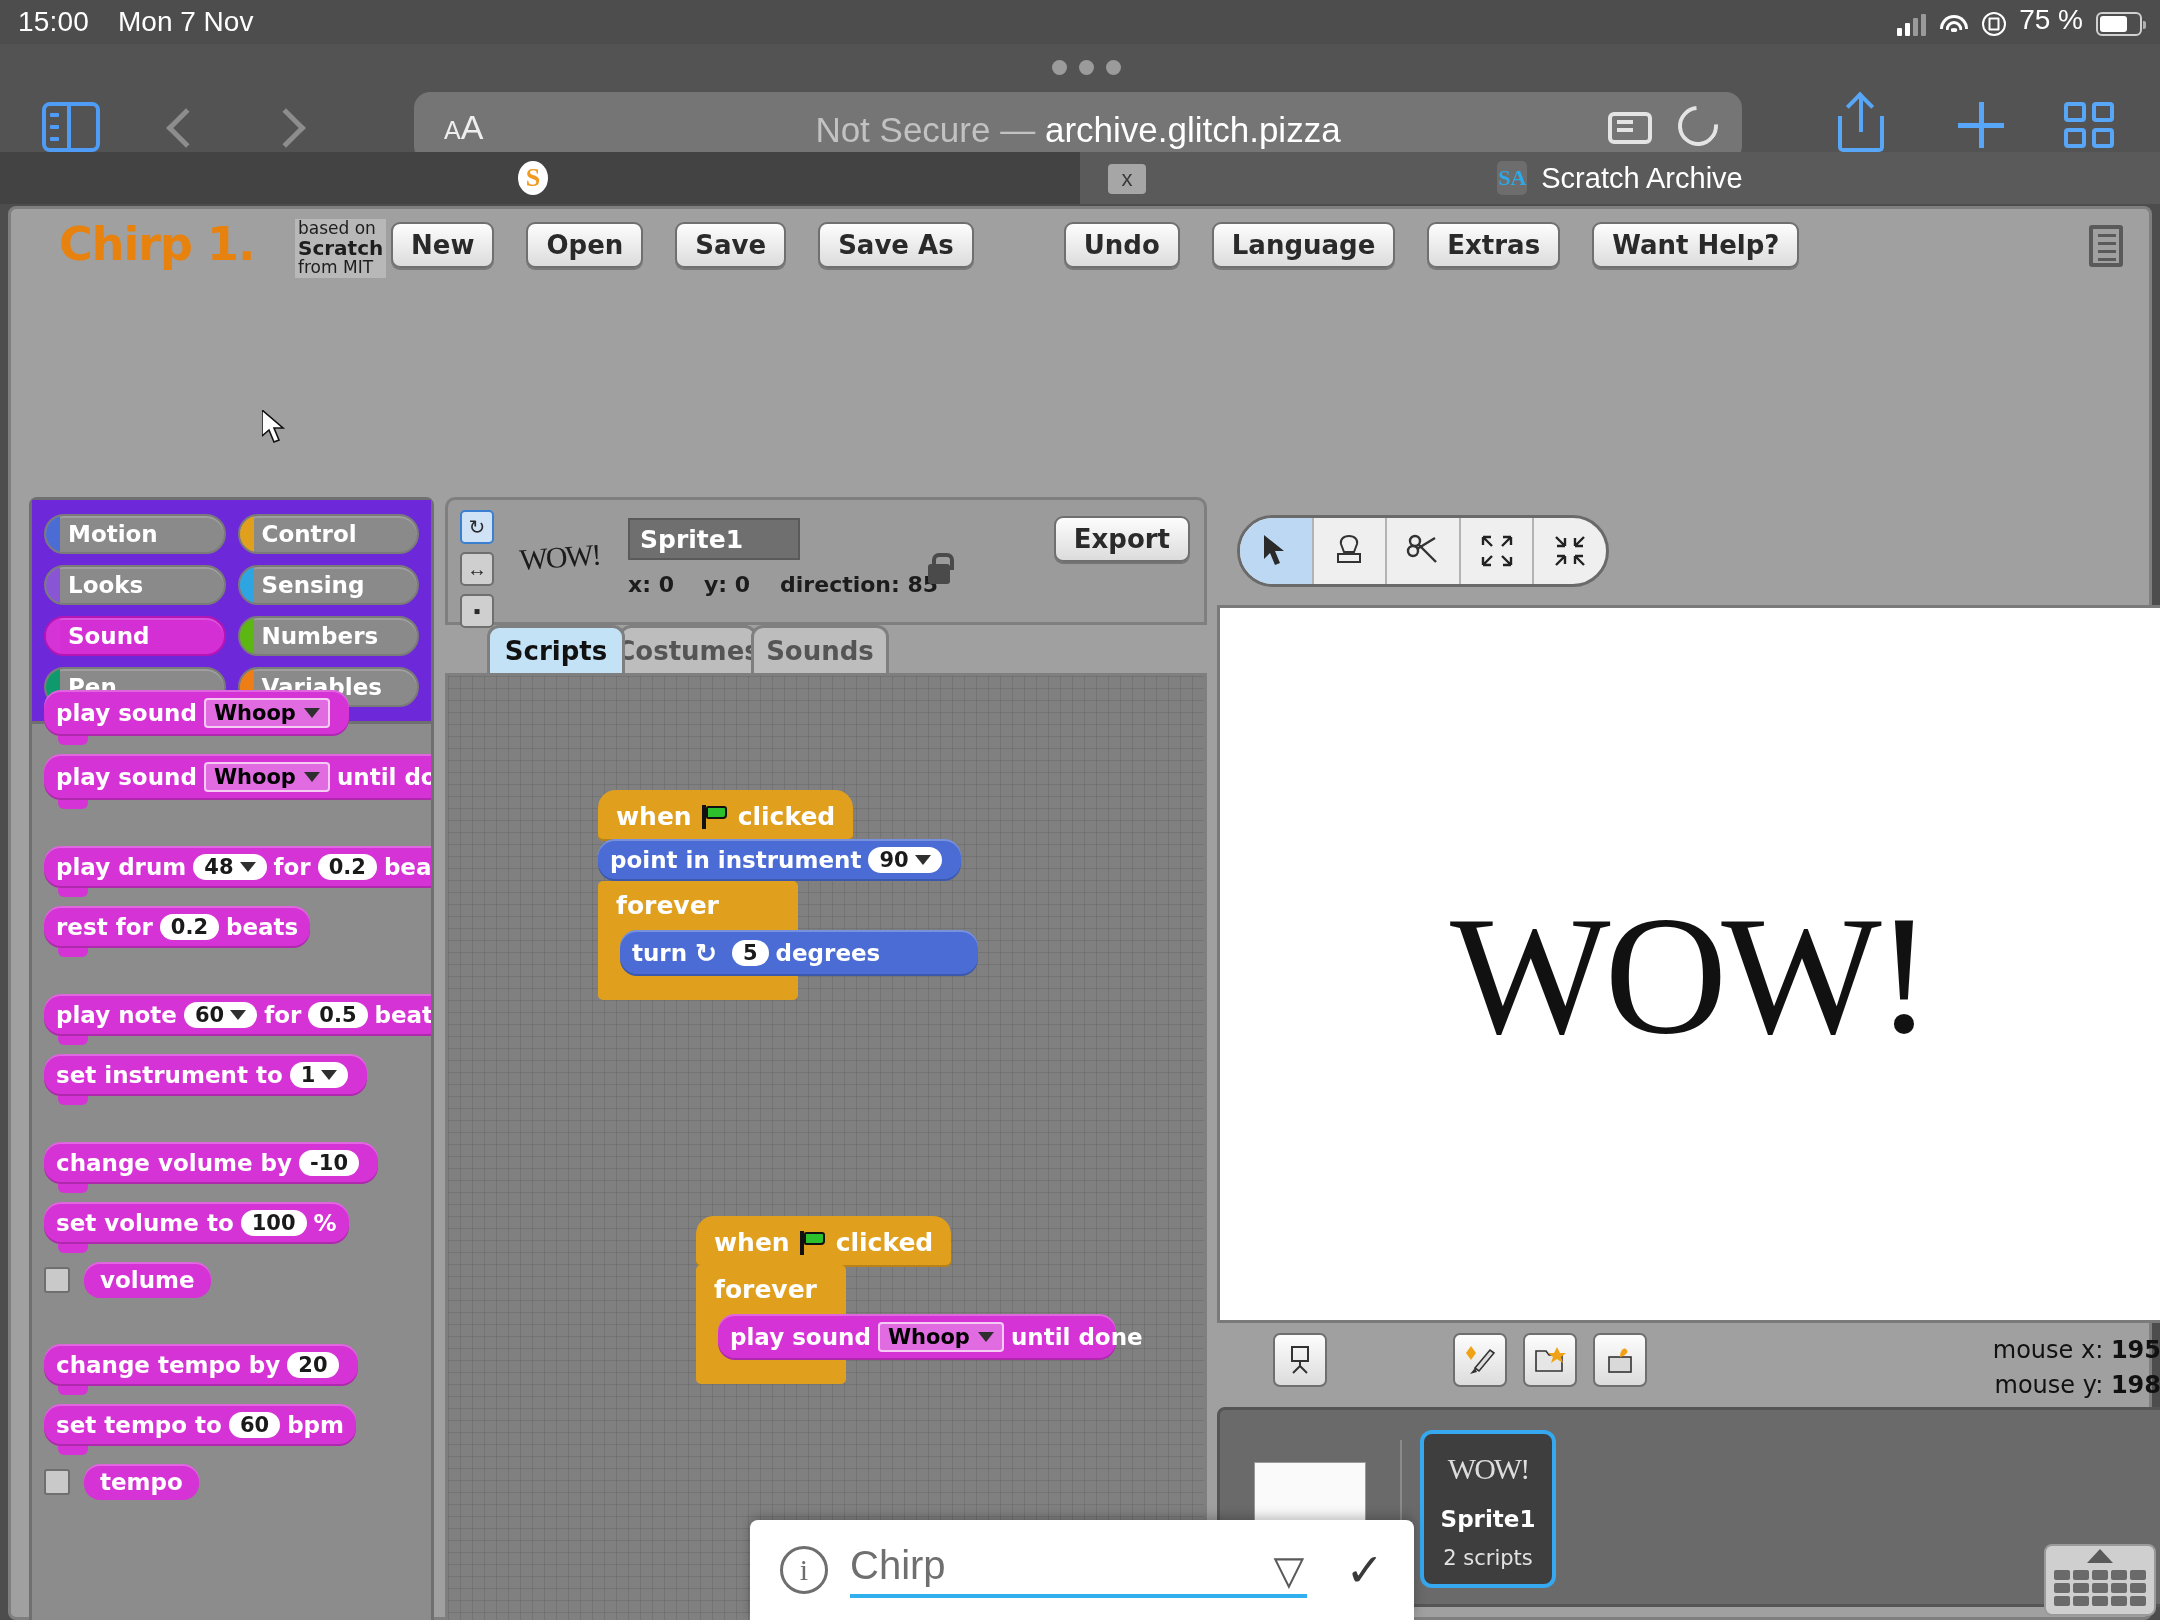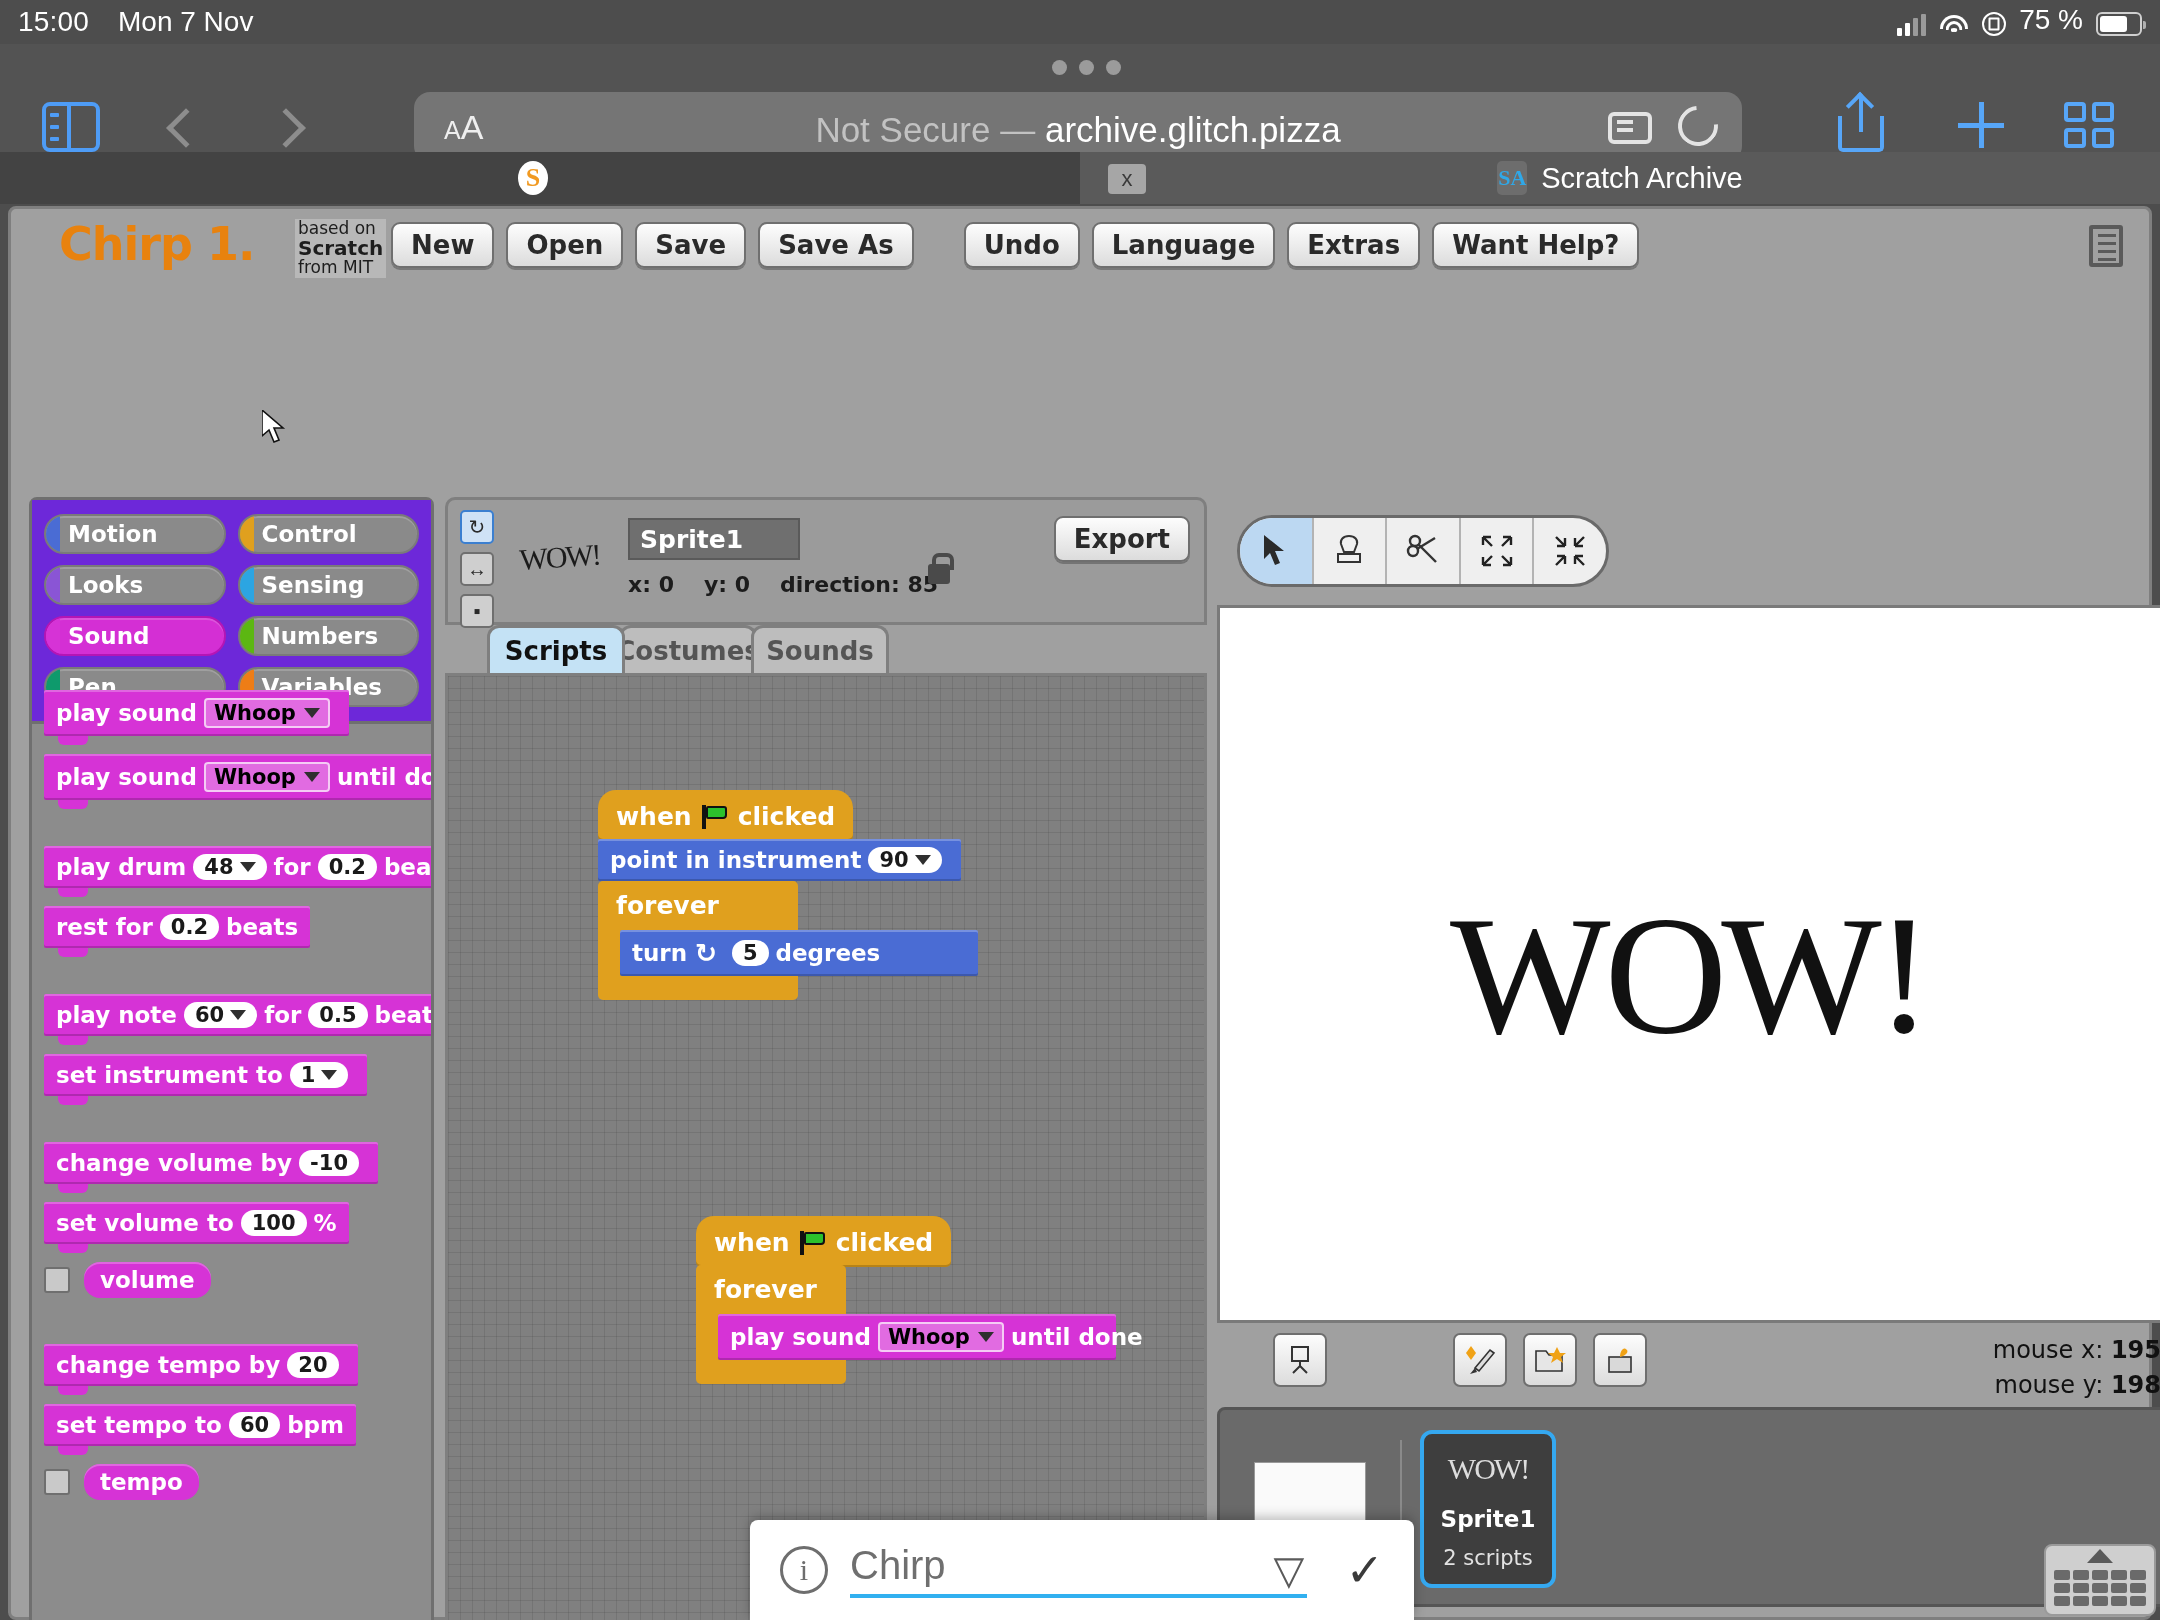--- a/index.html
+++ b/index.html
@@ -90,21 +90,21 @@
   .logo { position:absolute; left:48px; top:12px; width:290px; height:52px;}
   .logo .chirp { position:absolute; left:0; top:-4px; font-size:46px; font-weight:bold; color:#e8820e;
      font-family:"DejaVu Sans", sans-serif; letter-spacing:-1px;}
   .logo .based { position:absolute; left:236px; top:-2px; font-size:17px; color:#1d1d1d; line-height:1.05;
      font-family:"DejaVu Sans", sans-serif; background:#b8b8b8; padding:1px 3px;}
   .logo .based b { font-size:20px; }
   .btn3d { display:inline-flex; align-items:center; justify-content:center;
      background:linear-gradient(#fdfdfd,#dcdcdc); border:2px solid #6f6f6f; border-radius:9px;
      color:#2a2a2a; font-size:26px; font-weight:bold; font-family:"DejaVu Sans", sans-serif;
      height:46px; padding:0 18px; box-shadow:0 2px 0 rgba(0,0,0,.25);}
-  .menu-row { position:absolute; left:380px; top:13px; display:flex; gap:12px; }
+  .menu-row { position:absolute; left:380px; top:13px; display:flex; gap:32px; }
   .menu-row .gap { width:26px; }
   .pageicon { position:absolute; right:26px; top:16px; width:34px; height:42px; border:4px solid #5a5a5a; border-radius:3px;}
   .pageicon i{position:absolute;left:5px;width:18px;height:3px;background:#5a5a5a;}
   .pageicon i:nth-child(1){top:5px;}.pageicon i:nth-child(2){top:13px;}
   .pageicon i:nth-child(3){top:21px;}.pageicon i:nth-child(4){top:29px;}
 
   
   .palette { position:absolute; left:18px; top:288px; width:405px; height:1316px; background:#8c8c8c;
       border:3px solid #6f6f6f; border-radius:8px; }
   .cat-grid { position:absolute; left:0; top:0; width:100%; padding:14px 12px; background:#6d28d9;
@@ -112,21 +112,21 @@
   .cat { height:40px; border-radius:20px; background:#8a8a8a; border:2px solid #7a7a7a;
       display:flex; align-items:center; color:#fff; font-size:23px; font-weight:bold;
       font-family:"DejaVu Sans", sans-serif; position:relative; overflow:hidden; padding-left:22px;
       box-shadow: inset 0 2px 0 rgba(255,255,255,.18);}
   .cat .swatch { position:absolute; left:0; top:0; bottom:0; width:14px; border-radius:20px 0 0 20px;}
   .cat.selected { background:#d42fd4; border-color:#b515b5; }
   .palette-blocks { position:absolute; left:0; top:180px; right:0; bottom:0; overflow:hidden; padding:10px 0 0 12px;}
 
   
   .blk { position:relative; display:inline-flex; align-items:center; color:#fff; font-weight:bold;
-     font-family:"DejaVu Sans", sans-serif; font-size:23px; padding:8px 12px; border-radius:2px;
+     font-family:"DejaVu Sans", sans-serif; font-size:23px; padding:8px 12px; border-radius:17px;
      box-shadow: inset 0 2px 0 rgba(255,255,255,.25), inset 0 -2px 0 rgba(0,0,0,.18); white-space:nowrap;}
   .blk.sound { background:#d633d6; }
   .blk.motion { background:#4a6cd4; }
   .blk:before { content:""; position:absolute; left:14px; top:100%; width:30px; height:9px;
      background:inherit; border-radius:0 0 6px 6px;}
   .blk.nonotch:before { display:none; }
   .blk-row { margin-bottom:18px; }
   .dropdown { display:inline-flex; align-items:center; gap:8px; background:rgba(255,255,255,.28);
      border:2px solid rgba(255,255,255,.65); border-radius:4px; padding:1px 8px; margin:0 7px;
      font-size:21px; color:#000000; font-family:"DejaVu Sans", sans-serif;justify-content:space-between;}

